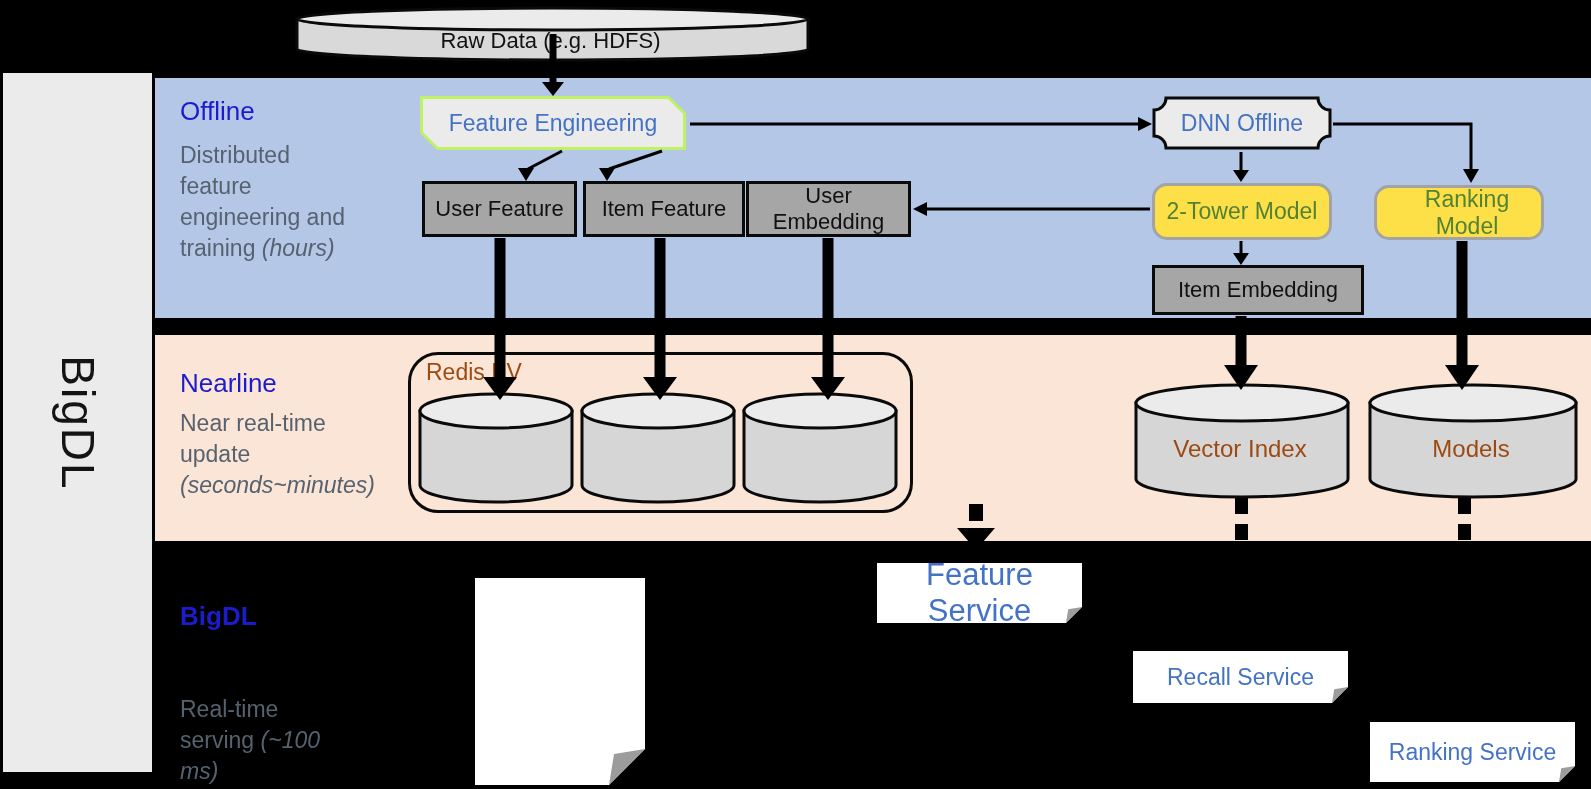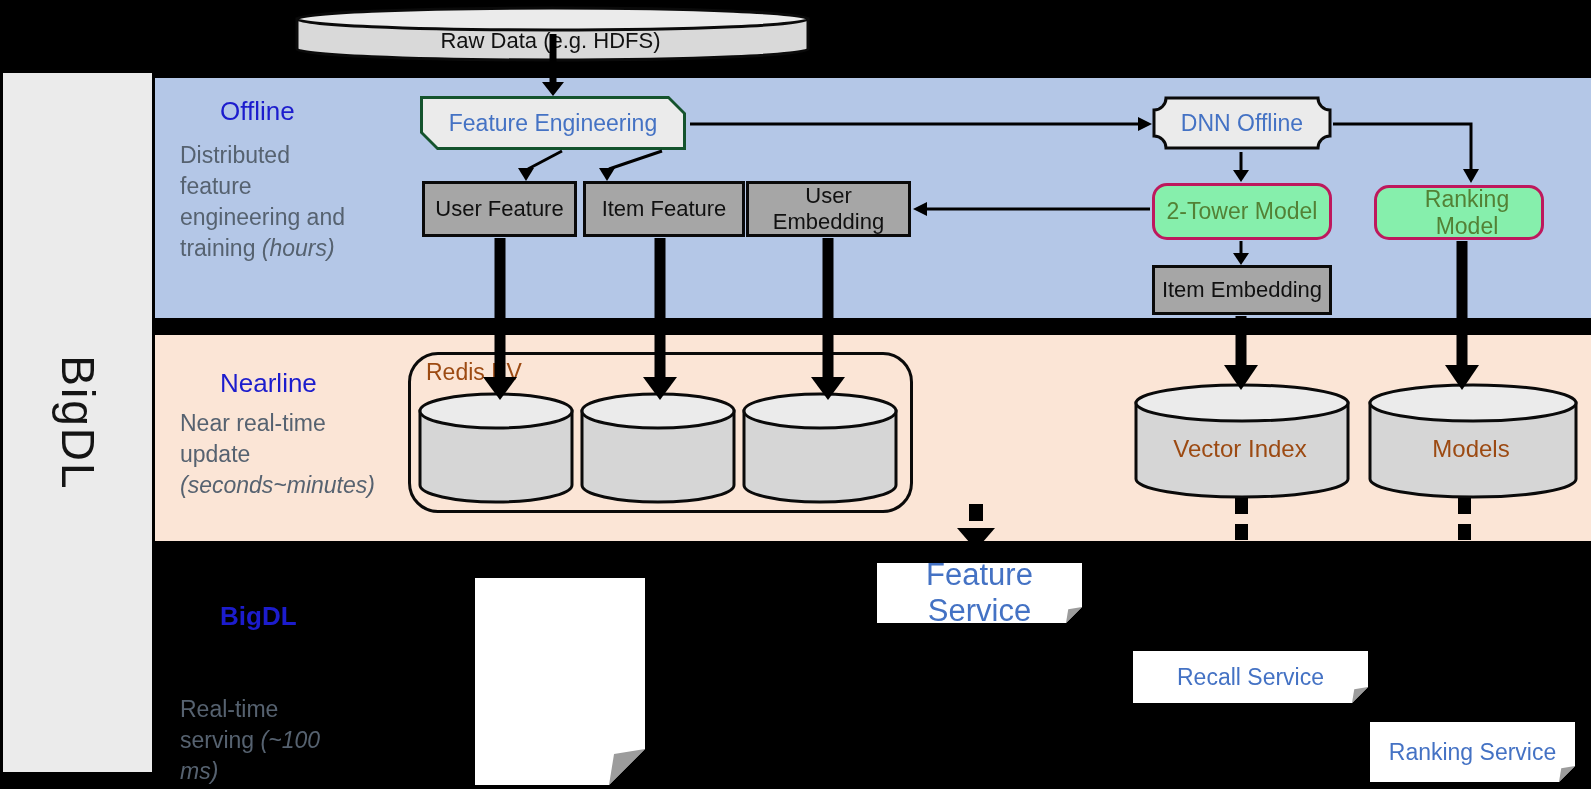--- a/index.html
+++ b/index.html
@@ -3,35 +3,35 @@
 <meta charset="utf-8">
 <style>
   html,body{margin:0;padding:0;background:#000;}
   body{width:1591px;height:789px;position:relative;overflow:hidden;
        font-family:"Liberation Sans","DejaVu Sans",sans-serif;}
   .abs{position:absolute;}
   
   .band{position:absolute;left:155px;width:1436px;z-index:1;}
   .band-offline{top:78px;height:240px;background:#b4c7e7;}
   .band-nearline{top:335px;height:206px;background:#fbe5d6;}
-  .band-label{position:absolute;font-size:26px;color:#1c1ccd;z-index:2;margin-left:40px;}
+  .band-label{position:absolute;font-size:26px;color:#1c1ccd;z-index:2;}
   .band-label.bold{font-weight:bold;}
   .band-desc{position:absolute;font-size:23px;line-height:1.35;color:#566270;z-index:2;}
   .band-desc .note{font-style:italic;}
   
   .bigdl{left:3px;top:73px;width:149px;height:699px;background:#ebebeb;z-index:2;
          display:flex;align-items:center;justify-content:center;}
   .bigdl span{transform:rotate(90deg);font-size:46px;color:#141414;letter-spacing:2px;white-space:nowrap;}
   
   .node{position:absolute;z-index:4;display:flex;align-items:center;justify-content:center;
         box-sizing:border-box;text-align:center;}
   .graybox{background:#a6a6a6;border:3px solid #0a0a0a;color:#111;font-size:22px;}
-  .roundbox{background:#86efac;border:3px solid #be185d;border-radius:15px;color:#538135;font-size:23px;}
-  
-  .snip{background:#14532d;
+  .roundbox{background:#fde047;border:3px solid #a3a3a3;border-radius:15px;color:#538135;font-size:23px;}
+  
+  .snip{background:#bef264;
         clip-path:polygon(0 0,calc(100% - 17px) 0,100% 17px,100% 100%,17px 100%,0 calc(100% - 17px));}
   .snip .inner{position:absolute;left:3px;top:3px;right:3px;bottom:3px;background:#ebebeb;
         clip-path:polygon(0 0,calc(100% - 15px) 0,100% 15px,100% 100%,15px 100%,0 calc(100% - 15px));
         display:flex;align-items:center;justify-content:center;color:#4472c4;font-size:23px;}
   
   .plaque{color:#4472c4;font-size:23px;}
   .plaque svg{position:absolute;left:0;top:0;}
   .plaque span{position:relative;z-index:1;}
   
   .redis{left:408px;top:352px;width:505px;height:161px;border:3px solid #0a0a0a;
@@ -111,21 +111,21 @@
 <div class="node graybox" style="left:746px;top:181px;width:165px;height:56px;">
   <span>User Embedding</span>
 </div>
 
 <div class="node roundbox" style="left:1152px;top:183px;width:180px;height:57px;">
   <span>2-Tower Model</span>
 </div>
 <div class="node roundbox" style="left:1374px;top:185px;width:170px;height:55px;padding-left:16px;">
   <span>Ranking Model</span>
 </div>
-<div class="node graybox" style="left:1152px;top:265px;width:180px;height:50px;">
+<div class="node graybox" style="left:1152px;top:265px;width:212px;height:50px;">
   <span>Item Embedding</span>
 </div>
 
 <div class="abs redis"></div>
 <div class="abs redis-label">Redis KV</div>
 
 <div class="cyl" style="left:418px;top:392px;width:156px;height:112px;">
   <svg width="156" height="112">
     <path d="M2,19 V93 A76,17 0 0 0 154,93 V19 Z" fill="#d6d6d6" stroke="#0a0a0a" stroke-width="3"></path>
     <ellipse cx="78" cy="19" rx="76" ry="17" fill="#ebebeb" stroke="#0a0a0a" stroke-width="3"></ellipse>
@@ -161,21 +161,21 @@
 
 <div class="doc cut36" style="left:475px;top:578px;width:170px;height:207px;font-size:24px;">
   <div class="fold" style="width:36px;height:36px;"></div>
 </div>
 
 <div class="doc cut16" style="left:877px;top:563px;width:205px;height:60px;font-size:31px;">
   <span>Feature Service</span>
   <div class="fold" style="width:16px;height:16px;"></div>
 </div>
 
-<div class="doc cut16" style="left:1133px;top:651px;width:235px;height:52px;font-size:23px;">
+<div class="doc cut16" style="left:1133px;top:651px;width:215px;height:52px;font-size:23px;">
   <span>Recall Service</span>
   <div class="fold" style="width:16px;height:16px;"></div>
 </div>
 
 <div class="doc cut16" style="left:1370px;top:722px;width:205px;height:60px;font-size:23px;">
   <span>Ranking Service</span>
   <div class="fold" style="width:16px;height:16px;"></div>
 </div>
 
 <svg id="wires" width="1591" height="789">

